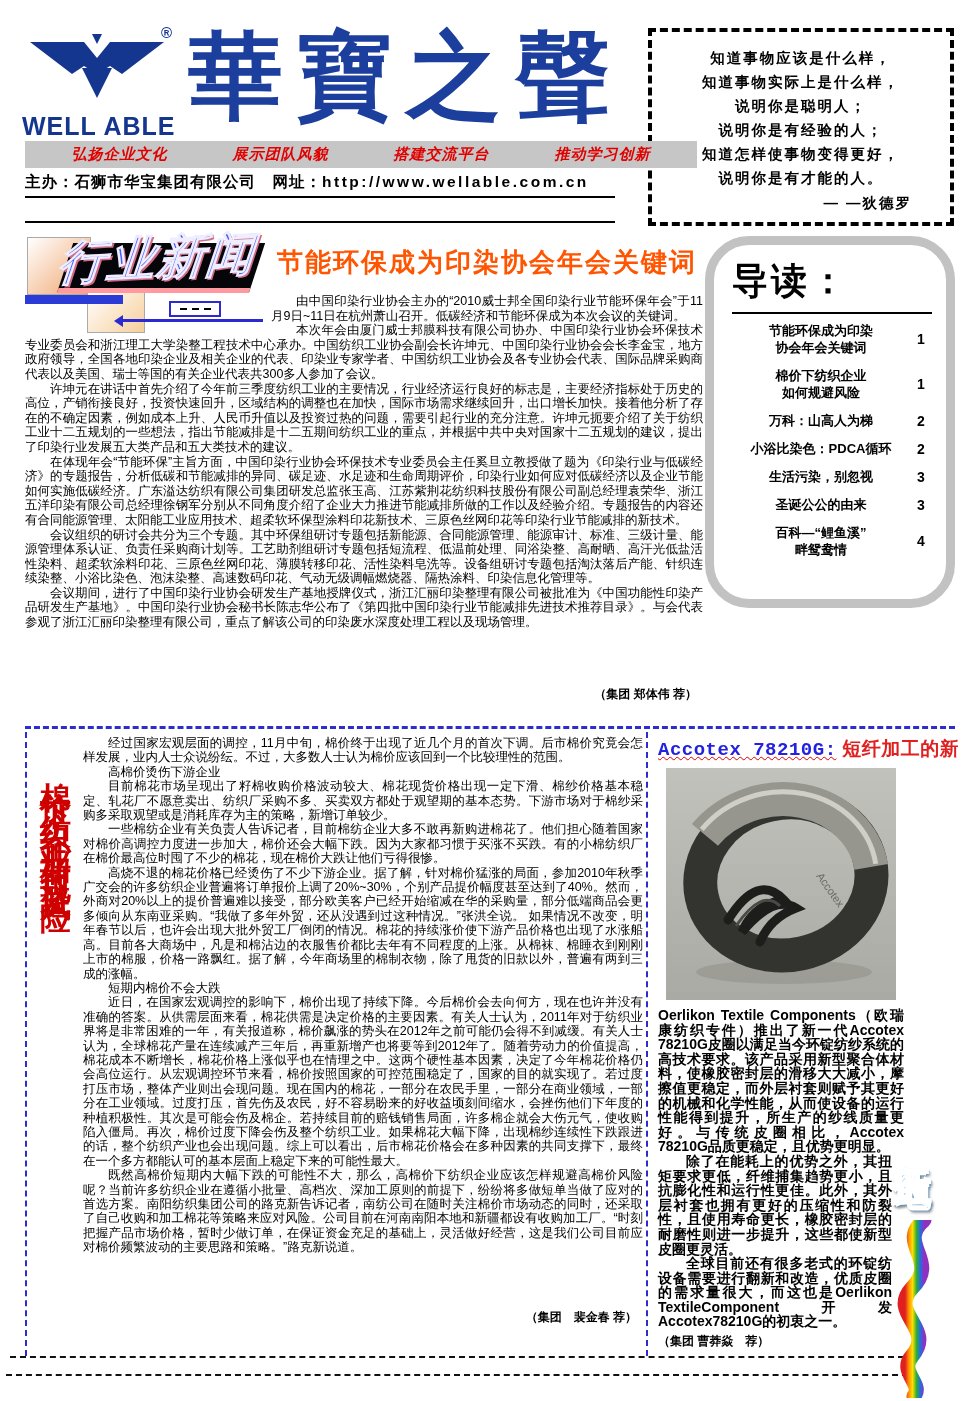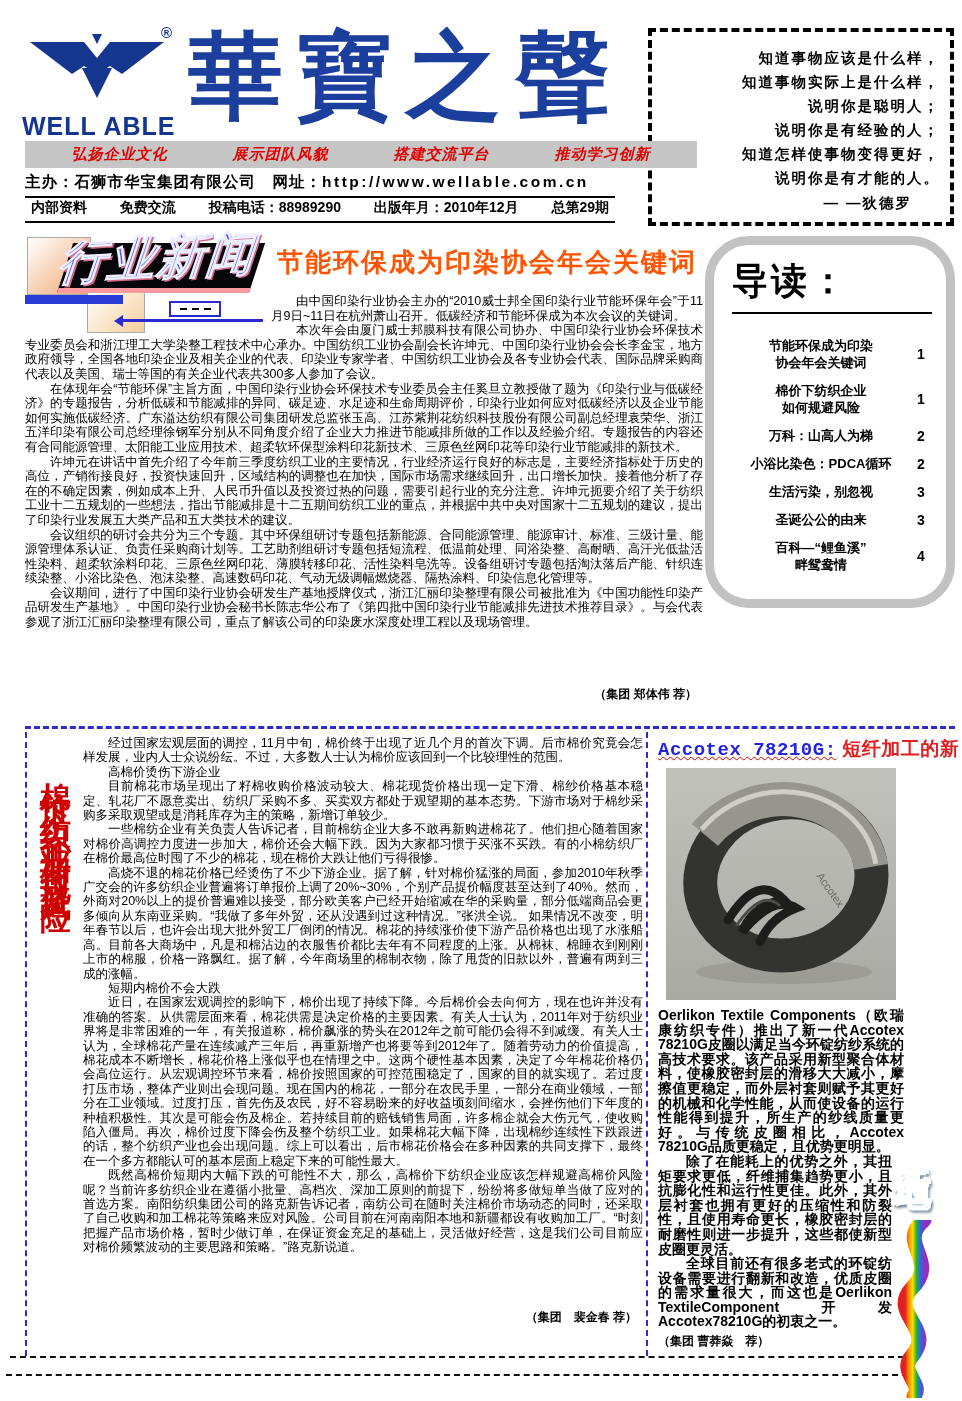--- a/index.html
+++ b/index.html
@@ -11,21 +11,21 @@
   .logo-eagle { display:block; }
   .logo-reg { position:absolute; right:8px; top:-4px; font-size:15px; color:#15368f; font-weight:bold; }
   .logo-text { font-size:25px; font-weight:bold; color:#15368f; letter-spacing:1px; margin-top:2px; }
   .paper-title { position:absolute; left:188px; top:18px; width:452px; height:120px;
                  font-family:"Liberation Serif","DejaVu Serif",serif;
                  font-size:95px; font-weight:bold; color:#1c3f9e; letter-spacing:14px;
                  white-space:nowrap; line-height:118px; }
 
   .quote-box { position:absolute; left:648px; top:28px; width:306px; height:198px;
                border:4px dashed #000; padding:14px 10px 6px 10px; background:#fff; }
-  .quote-line { font-size:14.5px; font-weight:bold; text-align:right; line-height:24px; letter-spacing:2px; }
+  .quote-line { font-size:14.5px; font-weight:bold; text-align:center; line-height:24px; letter-spacing:2px; }
   .quote-attr { font-size:14.5px; font-weight:bold; text-align:right; padding-right:28px; margin-top:4px; letter-spacing:2px; }
 
   .slogan-bar { position:absolute; left:25px; top:141px; width:672px; height:27px; background:#c6c6c6;
                 display:flex; align-items:center; justify-content:space-around; padding:0 14px; }
   .slogan-item { color:#e00000; font-weight:bold; font-style:italic; font-size:15px; letter-spacing:1px; }
 
   .publisher-row { position:absolute; left:25px; top:172px; width:590px; font-size:15.5px; font-weight:bold; letter-spacing:1px; }
   .publisher-row .url { letter-spacing:2.5px; }
   .rule { position:absolute; left:25px; width:590px; height:0; border-top:2px solid #000; }
   .rule1 { top:196px; } .rule2 { top:221px; }
@@ -48,21 +48,21 @@
   .badge-arrow::before { content:""; position:absolute; left:-9px; top:-4px; border:6px solid transparent; border-right:9px solid #2a2ad0; }
 
   .a1-title { font-size:26px; font-weight:bold; color:#ff5400; text-align:center; letter-spacing:2px; padding-top:14px; margin-bottom:14px; }
   .a1-body p { font-size:12.5px; line-height:14.6px; text-align:justify; text-indent:2em; }
   .byline { font-size:12px; font-weight:bold; text-align:left; }
   .a1-byline { position:absolute; right:6px; bottom:2px; }
 
   
   .toc { position:absolute; left:705px; top:236px; width:250px; height:372px;
          border:9px solid #c2c2c2; border-radius:44px; padding:12px 14px 8px 18px; background:#fff; }
-  .toc-title { font-size:36px; font-weight:bold; letter-spacing:3px; border-bottom:2px solid #000; padding-bottom:6px; margin-bottom:23px; }
+  .toc-title { font-size:36px; font-weight:bold; letter-spacing:3px; border-bottom:2px solid #000; padding-bottom:6px; margin-bottom:8px; }
   .toc-item { display:flex; align-items:center; margin-bottom:11px; }
   .toc-label { flex:1; font-size:13px; font-weight:bold; text-align:center; line-height:17px; white-space:pre-line; }
   .toc-page { width:22px; font-size:14px; font-weight:bold; text-align:center; }
 
   
   .divider-blue { position:absolute; left:25px; top:726px; width:930px; border-top:3px dashed #2d2dcf; }
   .black-dash { position:absolute; border-top:2px dashed #111; }
   .bd1 { left:10px; top:1356px; width:894px; }
   .bd2 { left:6px;  top:1374px; width:902px; }
 
@@ -126,49 +126,42 @@
   <div class="slogan-bar">
     <span class="slogan-item">弘扬企业文化</span>
     <span class="slogan-item">展示团队风貌</span>
     <span class="slogan-item">搭建交流平台</span>
     <span class="slogan-item">推动学习创新</span>
   </div>
 
   <div class="publisher-row"><span>主办：石狮市华宝集团有限公司　网址：</span><span class="url">http://www.wellable.com.cn</span></div>
 
   <div class="rule rule1"></div>
-  <div class="info-row">
-    <span>内部资料</span>
-    <span>免费交流</span>
-    <span>投稿电话：88989290</span>
-    <span>出版年月：2010年12月</span>
-    <span>总第29期</span>
-  </div>
   <div class="rule rule2"></div>
 
   <div class="article1">
     <div class="badge">
       <div class="badge-sq1"></div>
       <div class="badge-sq2"></div>
       <div class="badge-bluebar"></div>
       <div class="badge-black"></div>
       <div class="badge-word">行业新闻</div>
       <div class="badge-dashbox">
           <i></i>
           <i></i>
           <i></i>
         </div>
       <div class="badge-arrow"></div>
     </div>
     <div class="a1-title">节能环保成为印染协会年会关键词</div>
     <div class="a1-body">
       <p>由中国印染行业协会主办的“2010威士邦全国印染行业节能环保年会”于11月9日~11日在杭州萧山召开。低碳经济和节能环保成为本次会议的关键词。</p>
       <p>本次年会由厦门威士邦膜科技有限公司协办、中国印染行业协会环保技术专业委员会和浙江理工大学染整工程技术中心承办。中国纺织工业协会副会长许坤元、中国印染行业协会会长李金宝，地方政府领导，全国各地印染企业及相关企业的代表、印染业专家学者、中国纺织工业协会及各专业协会代表、国际品牌采购商代表以及美国、瑞士等国的有关企业代表共300多人参加了会议。</p>
+      <p>许坤元在讲话中首先介绍了今年前三季度纺织工业的主要情况，行业经济运行良好的标志是，主要经济指标处于历史的高位，产销衔接良好，投资快速回升，区域结构的调整也在加快，国际市场需求继续回升，出口增长加快。接着他分析了存在的不确定因素，例如成本上升、人民币升值以及投资过热的问题，需要引起行业的充分注意。许坤元扼要介绍了关于纺织工业十二五规划的一些想法，指出节能减排是十二五期间纺织工业的重点，并根据中共中央对国家十二五规划的建议，提出了印染行业发展五大类产品和五大类技术的建议。</p>
       <p>在体现年会“节能环保”主旨方面，中国印染行业协会环保技术专业委员会主任奚旦立教授做了题为《印染行业与低碳经济》的专题报告，分析低碳和节能减排的异同、碳足迹、水足迹和生命周期评价，印染行业如何应对低碳经济以及企业节能如何实施低碳经济。广东溢达纺织有限公司集团研发总监张玉高、江苏紫荆花纺织科技股份有限公司副总经理袁荣华、浙江五洋印染有限公司总经理徐钢军分别从不同角度介绍了企业大力推进节能减排所做的工作以及经验介绍。专题报告的内容还有合同能源管理、太阳能工业应用技术、超柔软环保型涂料印花新技术、三原色丝网印花等印染行业节能减排的新技术。</p>
-      <p>许坤元在讲话中首先介绍了今年前三季度纺织工业的主要情况，行业经济运行良好的标志是，主要经济指标处于历史的高位，产销衔接良好，投资快速回升，区域结构的调整也在加快，国际市场需求继续回升，出口增长加快。接着他分析了存在的不确定因素，例如成本上升、人民币升值以及投资过热的问题，需要引起行业的充分注意。许坤元扼要介绍了关于纺织工业十二五规划的一些想法，指出节能减排是十二五期间纺织工业的重点，并根据中共中央对国家十二五规划的建议，提出了印染行业发展五大类产品和五大类技术的建议。</p>
       <p>会议组织的研讨会共分为三个专题。其中环保组研讨专题包括新能源、合同能源管理、能源审计、标准、三级计量、能源管理体系认证、负责任采购商计划等。工艺助剂组研讨专题包括短流程、低温前处理、同浴染整、高耐晒、高汗光低盐活性染料、超柔软涂料印花、三原色丝网印花、薄膜转移印花、活性染料皂洗等。设备组研讨专题包括淘汰落后产能、针织连续染整、小浴比染色、泡沫染整、高速数码印花、气动无级调幅燃烧器、隔热涂料、印染信息化管理等。</p>
       <p>会议期间，进行了中国印染行业协会研发生产基地授牌仪式，浙江汇丽印染整理有限公司被批准为《中国功能性印染产品研发生产基地》。中国印染行业协会秘书长陈志华公布了《第四批中国印染行业节能减排先进技术推荐目录》。与会代表参观了浙江汇丽印染整理有限公司，重点了解该公司的印染废水深度处理工程以及现场管理。</p>
     </div>
     <div class="byline a1-byline">（集团 郑体伟 荐）</div>
   </div>
 
   <div class="toc">
     <div class="toc-title">导读：</div>
     <div class="toc-item">
       <span class="toc-label">节能环保成为印染

